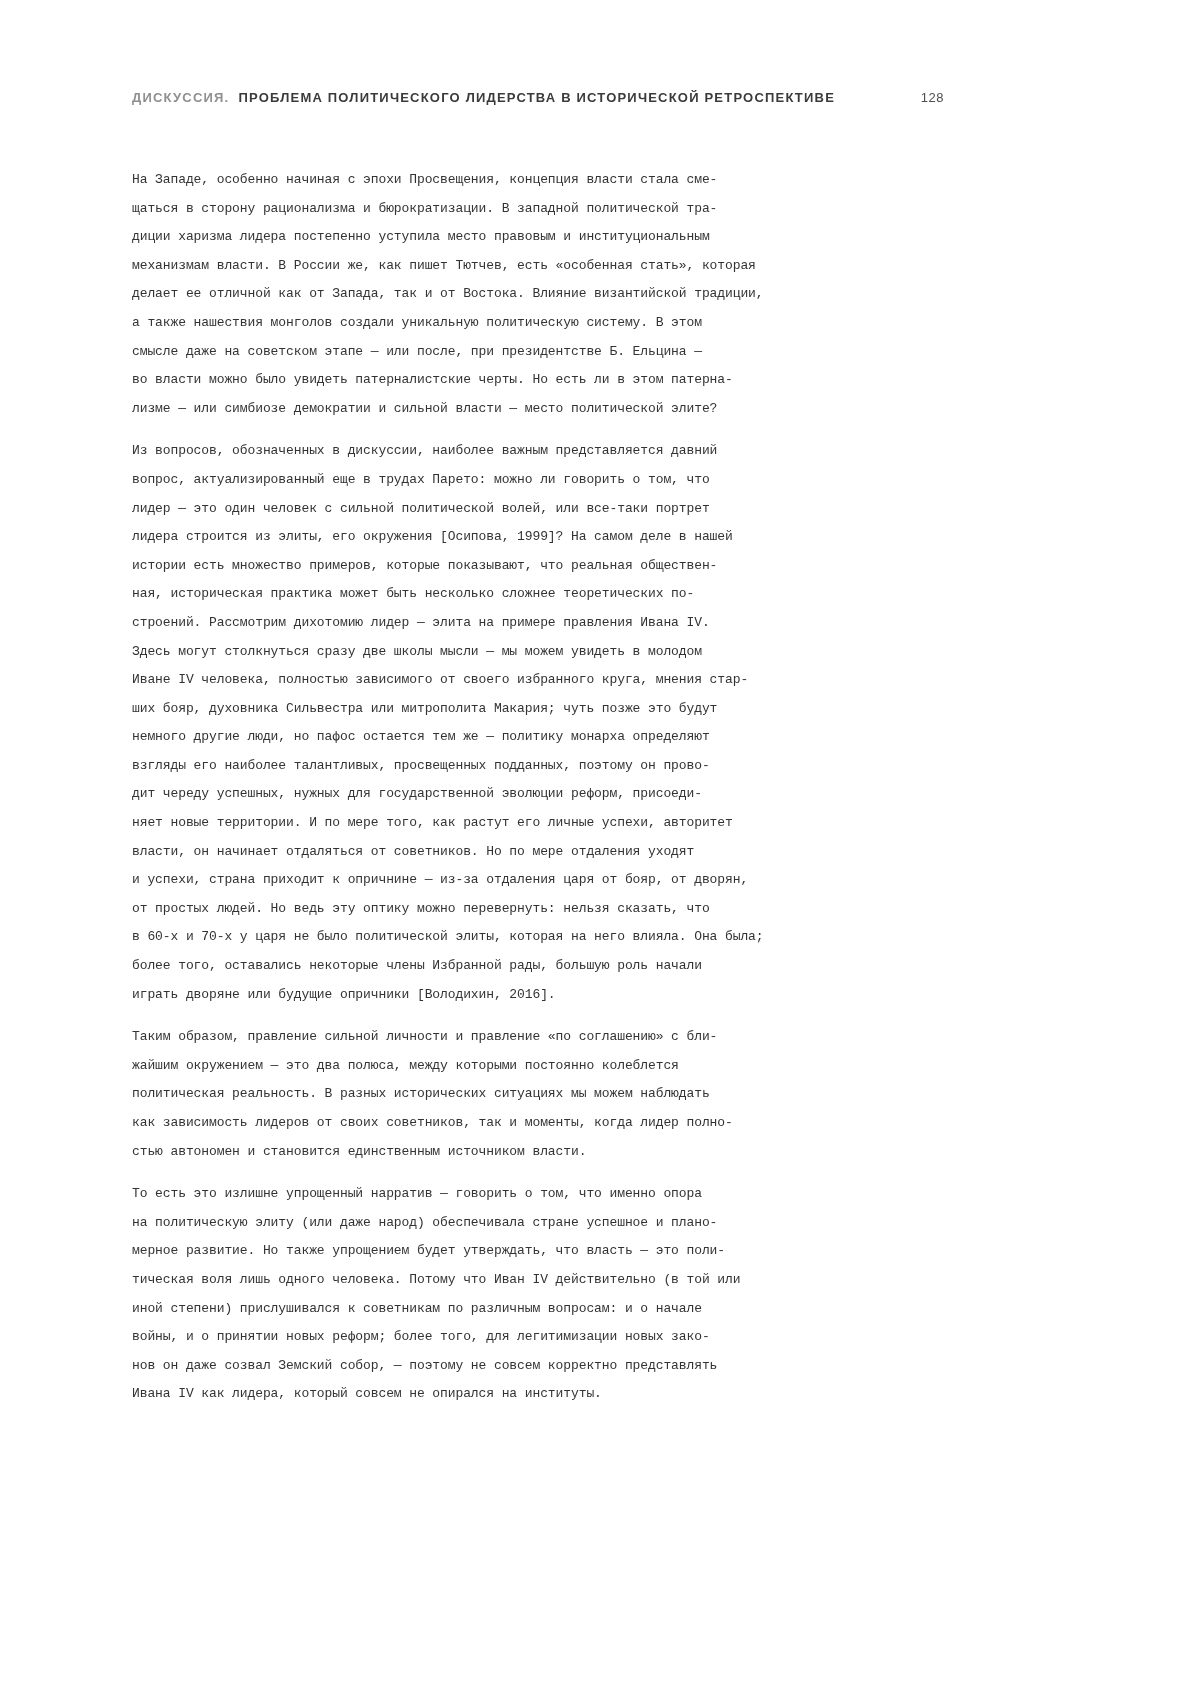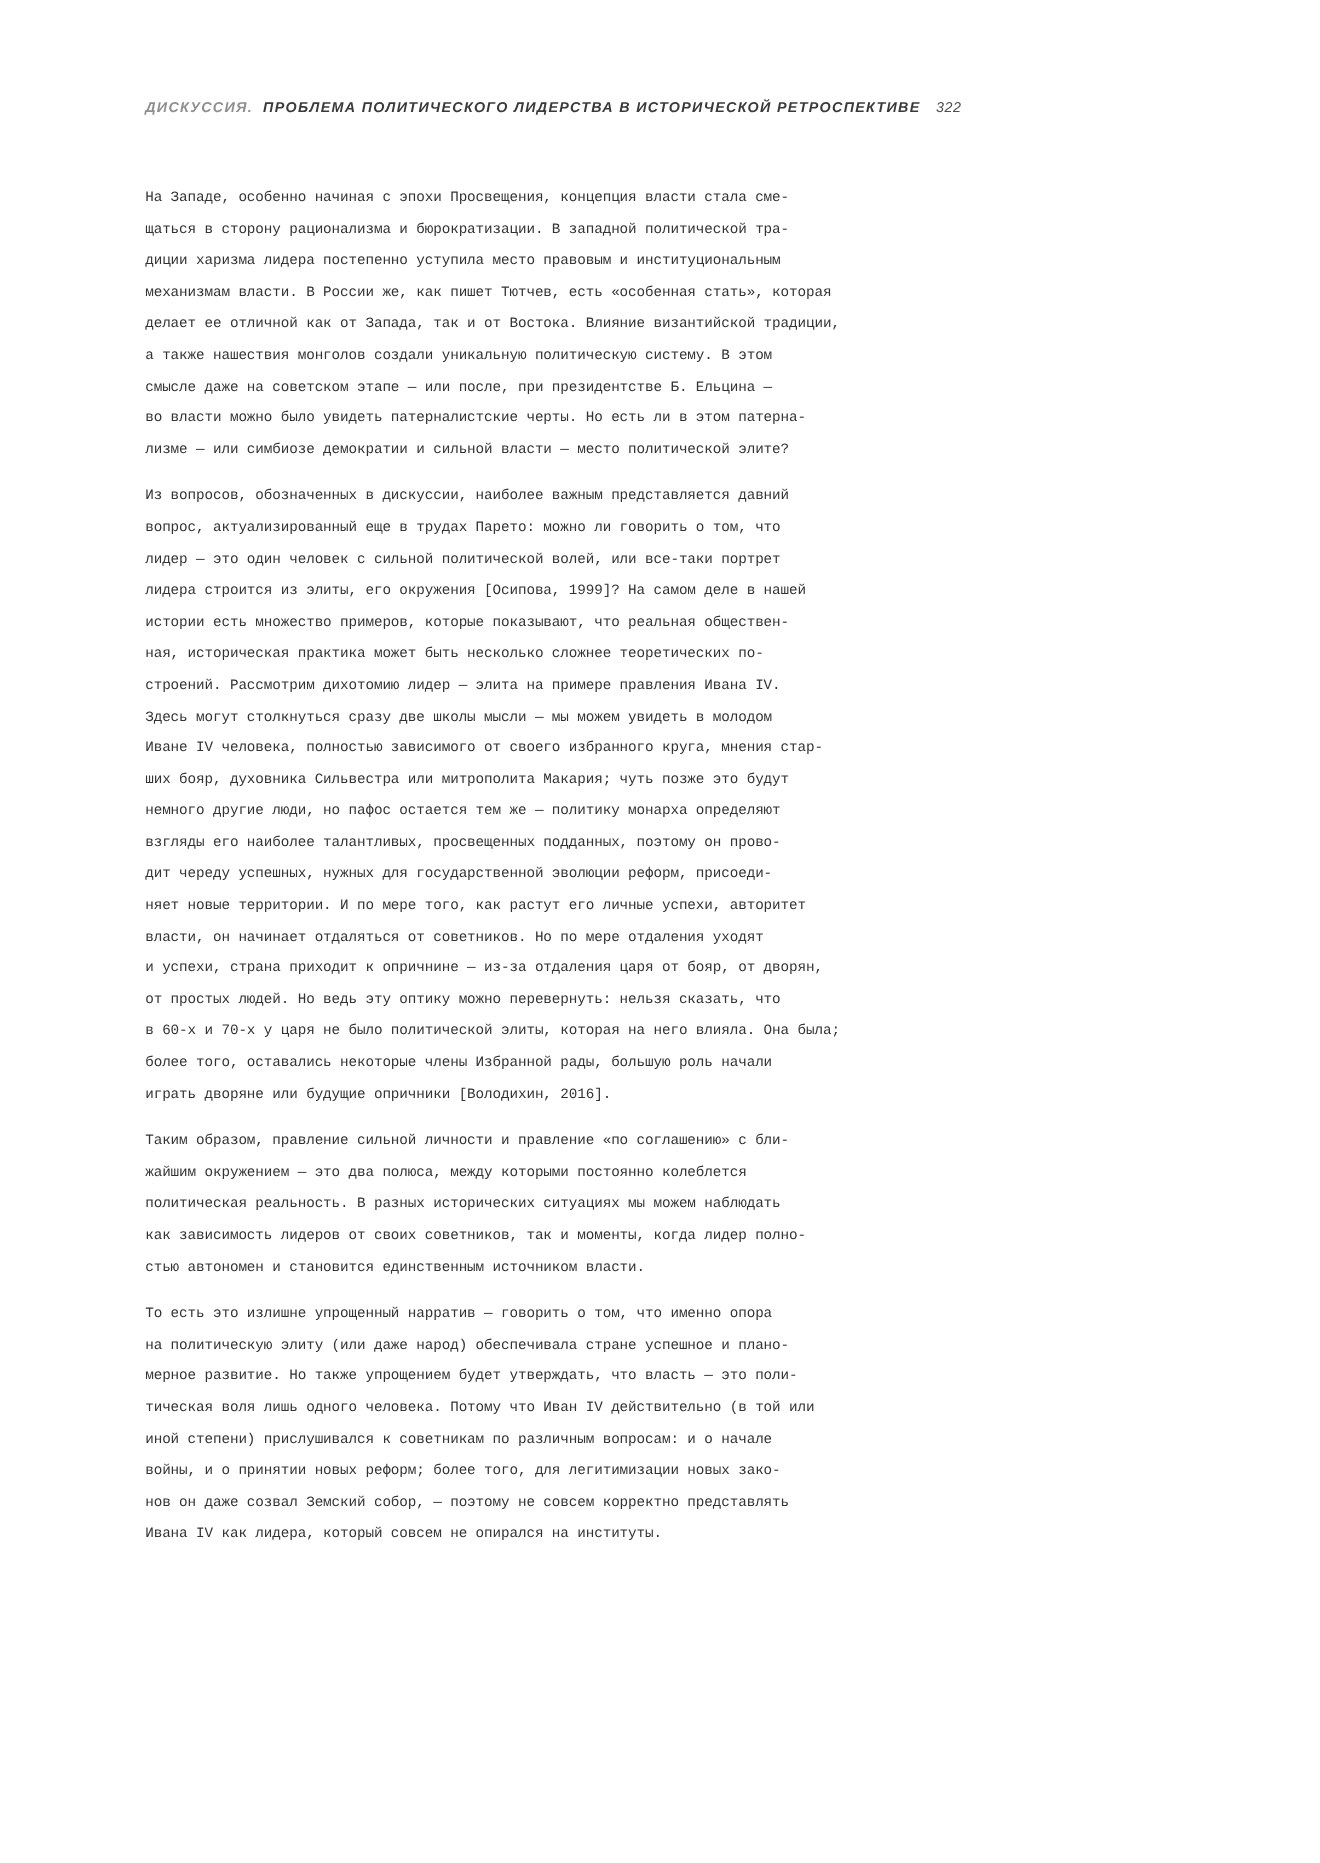--- a/index.html
+++ b/index.html
@@ -14,24 +14,24 @@
     background: #ffffff;
     font-family: "Liberation Sans", "DejaVu Sans", sans-serif;
     overflow: hidden;
   }
   .running-head {
     position: absolute;
     top: 90px;
     left: 132px;
     width: 812px;
     display: flex;
+    justify-content: space-between;
     align-items: baseline;
     font-size: 13px;
     line-height: 16px;
-    font-style: italic;
   }
   .head-left {
     white-space: nowrap;
   }
   .section-label {
     color: #8f8f8f;
     font-weight: 600;
     letter-spacing: 1.2px;
     margin-right: 9px;
   }
@@ -66,21 +66,21 @@
 </style>
 </head>
 <body>
 
 <div class="page">
 
   <header class="running-head">
     <div class="head-left">
       <span class="section-label">ДИСКУССИЯ.</span><span class="head-title">ПРОБЛЕМА ПОЛИТИЧЕСКОГО ЛИДЕРСТВА В ИСТОРИЧЕСКОЙ РЕТРОСПЕКТИВЕ</span>
     </div>
-    <span class="page-number">322</span>
+    <span class="page-number">128</span>
   </header>
 
   <main class="body-text">
       <p>На Западе, особенно начиная с эпохи Просвещения, концепция власти стала сме-
 щаться в сторону рационализма и бюрократизации. В западной политической тра-
 диции харизма лидера постепенно уступила место правовым и институциональным
 механизмам власти. В России же, как пишет Тютчев, есть «особенная стать», которая
 делает ее отличной как от Запада, так и от Востока. Влияние византийской традиции,
 а также нашествия монголов создали уникальную политическую систему. В этом
 смысле даже на советском этапе — или после, при президентстве Б. Ельцина —

